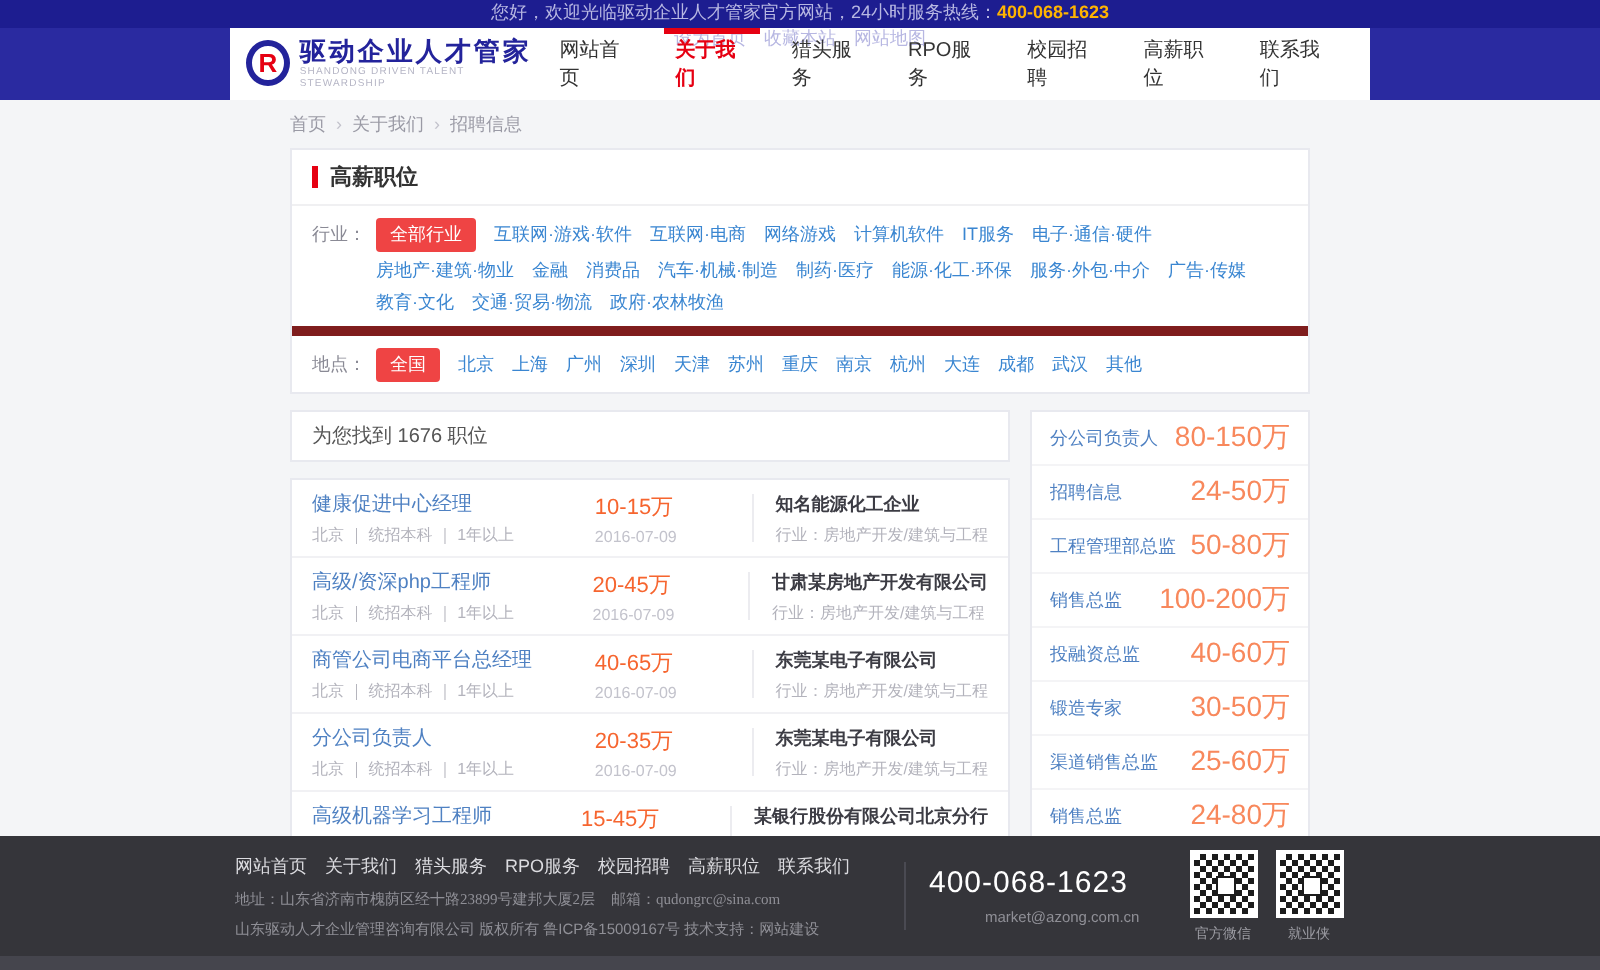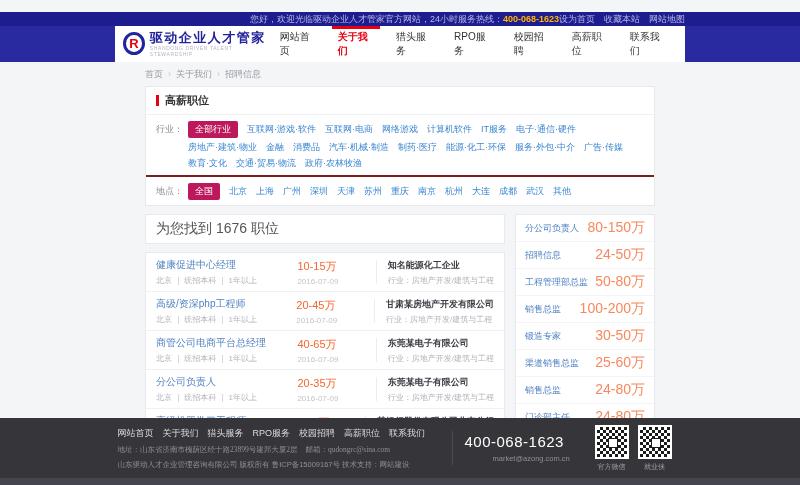--- a/index.html
+++ b/index.html
@@ -1,21 +1,21 @@
 <!DOCTYPE html>
 <html><head>
 <meta charset="utf-8">
 <style>
   * { margin:0; padding:0; box-sizing:border-box; }
   html,body { width:800px; height:485px; overflow:hidden;
     font-family:"Liberation Sans","DejaVu Sans",sans-serif; background:#f4f5f7; position:relative; }
 
   
   .topbar { height:14px; background:#1d1d90; }
-  .topbar-inner { width:570px; margin:12px auto; height:100%; display:flex; justify-content:flex-end; align-items:center; }
+  .topbar-inner { width:570px; margin:0 auto; height:100%; display:flex; justify-content:flex-start; align-items:center;flex-direction:column; }
   .topbar-left { font-size:9px; color:#b7b7e2; white-space:nowrap; }
   .topbar-left .phone { color:#ffb400; font-weight:bold; }
   .topbar-links { font-size:9px; color:#b7b7e2; display:flex; gap:9px; }
   .topbar-links span { cursor:pointer; }
 
   
   .header { height:36px; background:#2a2aa0; }
   .header-inner { width:570px; margin:0 auto; height:100%; background:#fff; display:flex; align-items:center; justify-content:space-between; padding:0 8px; }
   .logo { display:flex; align-items:center; gap:5px; }
   .logo-mark { width:23px; height:23px; border:3px solid #23239b; border-radius:50%; color:#e60012; font-weight:bold; font-size:13px; display:flex; align-items:center; justify-content:center; line-height:1; }
@@ -33,29 +33,29 @@
   .breadcrumb span:not(:last-child)::after { content:"›"; margin:0 5px; color:#c2c2cc; cursor:default; }
 
   
   .main { width:510px; margin:0 auto; }
   .box { background:#fff; border:1px solid #e8e9ef; }
   .section-head { display:flex; align-items:center; gap:6px; padding:6px 10px; border-bottom:1px solid #f0f0f2; }
   .red-bar { width:3px; height:11px; background:#e60012; }
   .section-title { font-size:11px; font-weight:bold; color:#333; }
 
   .filter-row { display:flex; padding:6px 10px 5px; font-size:9px; }
-  .filter-row.first { border-bottom:2px solid #7f1d1d; }
+  .filter-row.first { border-bottom:5px solid #7f1d1d; }
   .filter-label { color:#8a8a95; width:32px; flex-shrink:0; padding-top:2px; }
   .chips { display:flex; flex-wrap:wrap; gap:3px 9px; align-items:center; }
   .chip { color:#3a86d1; cursor:pointer; white-space:nowrap; }
-  .chip.selected { background:#be185d; color:#fff; padding:2px 7px; border-radius:2px; }
+  .chip.selected { background:#ef4444; color:#fff; padding:2px 7px; border-radius:2px; }
 
   .columns { display:flex; gap:10px; margin-top:8px; align-items:flex-start; }
   .left-col { width:360px; }
-  .result-bar { padding:5px 10px; font-size:14px; color:#555; }
+  .result-bar { padding:5px 10px; font-size:10px; color:#555; }
 
   .jobs-box { margin-top:8px; }
   .job-row { display:flex; align-items:center; padding:5px 10px; border-bottom:1px solid #f1f1f4; cursor:pointer; }
   .job-main { width:148px; }
   .job-title { font-size:10px; color:#4f81c2; margin-bottom:3px; white-space:nowrap; }
   .job-meta { font-size:8px; color:#b3b3bc; white-space:nowrap; }
   .job-salary-col { width:82px; }
   .salary { font-size:11px; font-weight:normal; color:#f6652f; margin-bottom:3px; }
   .date { font-size:8px; color:#c3c3cc; }
   .v-div { width:1px; height:24px; background:#ececf0; margin-right:11px; flex-shrink:0; }
@@ -344,20 +344,24 @@
           <div class="hot-item">
             <span class="hot-name">工程管理部总监</span>
             <span class="hot-salary">50-80万</span>
           </div>
 
           <div class="hot-item">
             <span class="hot-name">销售总监</span>
             <span class="hot-salary">100-200万</span>
           </div>
 
+          <div class="hot-item">
+            <span class="hot-name">投融资总监</span>
+            <span class="hot-salary">40-60万</span>
+          </div>
 
           <div class="hot-item">
             <span class="hot-name">锻造专家</span>
             <span class="hot-salary">30-50万</span>
           </div>
 
           <div class="hot-item">
             <span class="hot-name">渠道销售总监</span>
             <span class="hot-salary">25-60万</span>
           </div>

